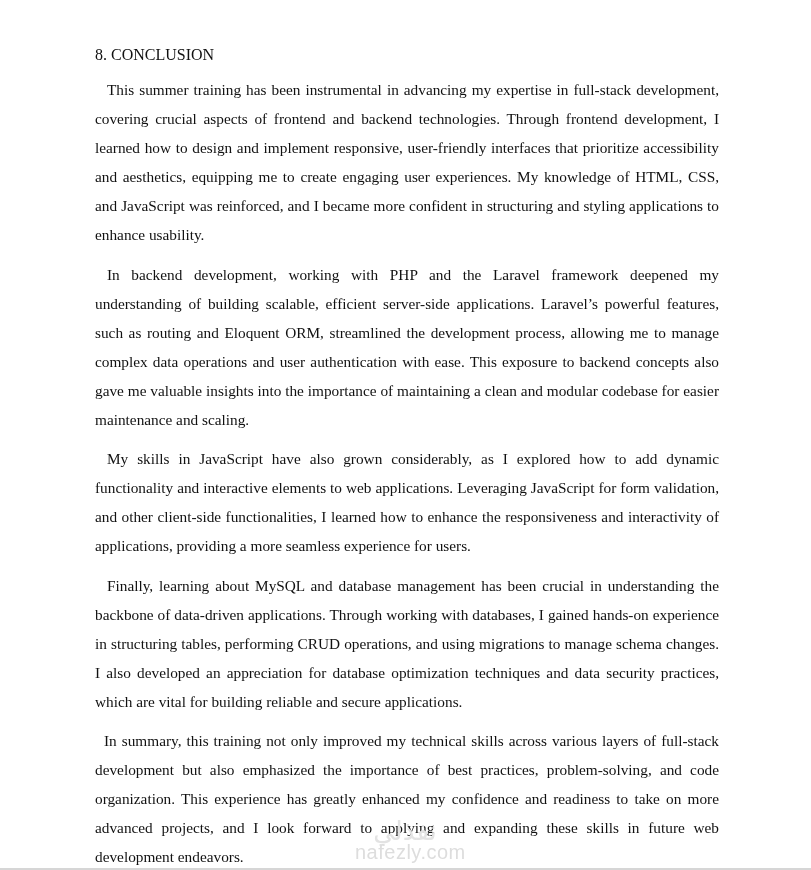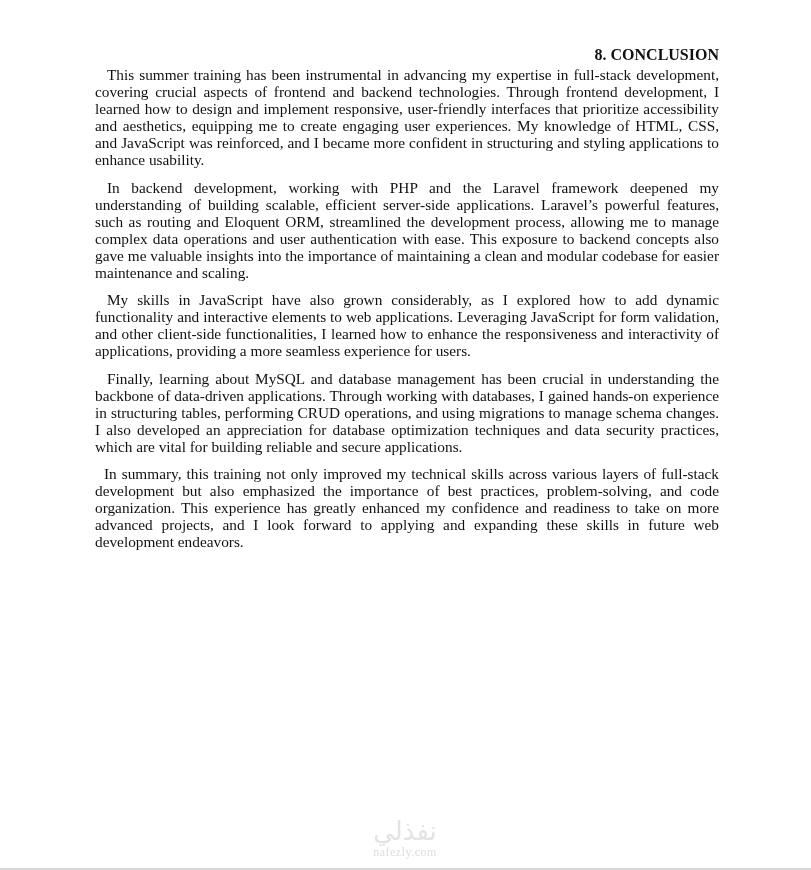--- a/index.html
+++ b/index.html
@@ -15,29 +15,28 @@
       font-family: "Liberation Serif", "DejaVu Serif", serif;
       color: #111111;
     }
     .page {
       position: absolute;
       left: 95px;
       top: 44px;
       width: 624px;
     }
     .heading {
-      font-weight: bold;
+      font-weight: normal;
       font-size: 16px;
       line-height: 22px;
-      margin: 0 0 0 0;
-      text-align: right;
+      margin: 0 0 9px 0;
     }
     .para {
       font-size: 15.3px;
-      line-height: 17px;
+      line-height: 29px;
       text-align: justify;
       margin: 0 0 10.5px 0;
     }
     .para.i1 { text-indent: 12px; }
     .para.i2 { text-indent: 9px; }
     .watermark {
       position: absolute;
       left: 355px;
       top: 818px;
       width: 100px;
@@ -45,22 +44,22 @@
       color: #e3e3e3;
     }
     .wm-ar {
       font-family: "DejaVu Sans", sans-serif;
       font-size: 26px;
       font-weight: normal;
       line-height: 26px;
       direction: rtl;
     }
     .wm-en {
-      font-family: Liberation Serif, serif;
-      font-size: 12px;
+      font-family: Liberation Sans, sans-serif;
+      font-size: 20px;
       line-height: 16px;
       letter-spacing: 0.5px;
       color: #dddddd;
     }
     .bottom-rule {
       position: absolute;
       left: 0;
       right: 0;
       bottom: 0;
       height: 2px;

